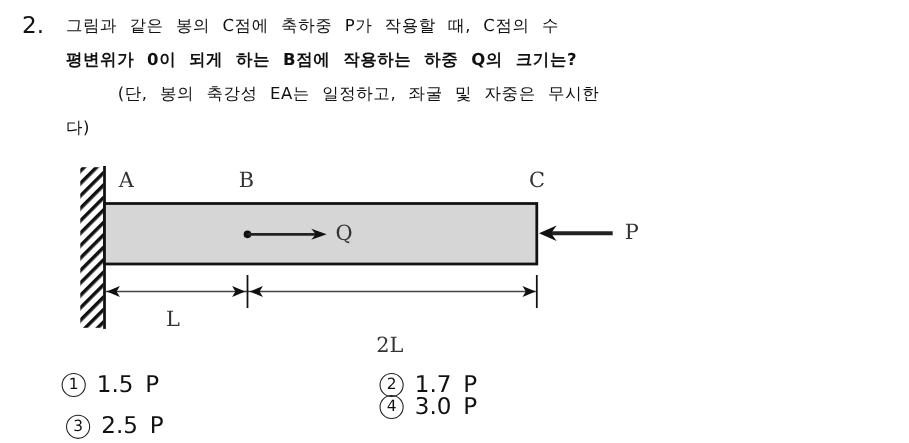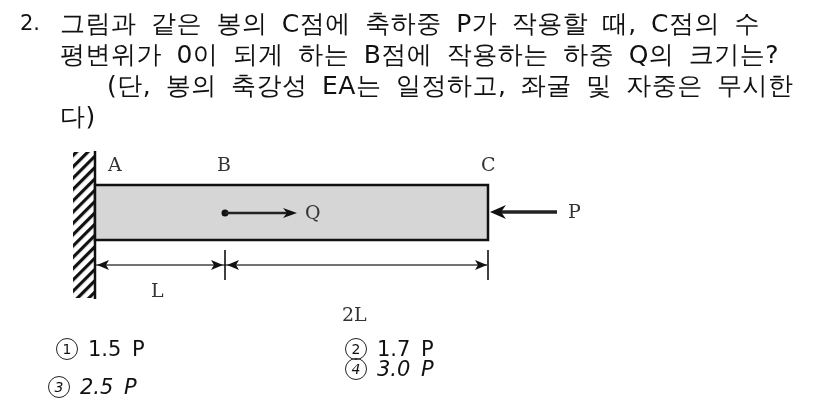--- a/index.html
+++ b/index.html
@@ -1,31 +1,31 @@
 <!DOCTYPE html>
 <html><head>
 <meta charset="utf-8">
 <style>
   html, body { margin:0; padding:0; background:#ffffff; }
   body { width:826px; height:403px; position:relative; overflow:hidden;
          font-family:"DejaVu Sans", "Liberation Sans", sans-serif; color:#111; }
-  .q-line { position:absolute; font-size:25px; line-height:27px; white-space:nowrap; letter-spacing:0.5px; word-spacing:6px; }
+  .q-line { position:absolute; font-size:15px; line-height:27px; white-space:nowrap; letter-spacing:0.5px; word-spacing:6px; }
   .q-num { position:absolute; left:20px; top:10px; font-size:21px; line-height:27px; }
   .diagram { position:absolute; left:0; top:140px; width:826px; height:170px; }
   .dlabel { position:absolute; font-family:"DejaVu Serif","Liberation Serif",serif; font-size:19px; color:#333; }
   .choice { position:absolute; font-size:21px; line-height:26px; white-space:nowrap; word-spacing:4px; }
   .circ { display:inline-block; width:20px; height:20px; border:1.3px solid #222; border-radius:50%;
           font-size:14px; line-height:20px; text-align:center; vertical-align:2px; margin-right:10px; }
 </style>
 </head>
 <body>
 
 <div class="q-num">2.</div>
 <div class="q-line" style="left:60px; top:10px;">그림과 같은 봉의 C점에 축하중 P가 작용할 때, C점의 수</div>
-<div class="q-line" style="left:60px; top:41px;">평변위가 0이 되게 하는 B점에 작용하는 하중 Q의 크기는?</div>
+<div class="q-line" style="left:60px; top:41px;font-weight:bold;">평변위가 0이 되게 하는 B점에 작용하는 하중 Q의 크기는?</div>
 <div class="q-line" style="left:60px; top:72px;margin-left:47px;">(단, 봉의 축강성 EA는 일정하고, 좌굴 및 자중은 무시한</div>
 <div class="q-line" style="left:60px; top:103px;">다)</div>
 
 <div class="diagram">
   <svg width="826" height="170" viewBox="0 140 826 170" style="position:absolute;left:0;top:0;">
     <defs>
       <pattern id="hatch" width="8" height="8" patternUnits="userSpaceOnUse" patternTransform="rotate(45)">
         <rect width="3.2" height="8" fill="#111"></rect>
       </pattern>
     </defs>
@@ -58,18 +58,18 @@
   <span class="dlabel" style="left:151px; top:139px;">L</span>
   <span class="dlabel" style="left:342px; top:139px;margin-top:24px;">2L</span>
 </div>
 
 <div class="choice" style="left:56px; top:336px;">
   <span class="circ">1</span><span>1.5 P</span>
 </div>
 <div class="choice" style="left:345px; top:336px;">
   <span class="circ">2</span><span>1.7 P</span>
 </div>
-<div class="choice" style="left:48px; top:374px;font-style:italic;">
+<div class="choice" style="left:60px; top:374px;">
   <span class="circ">3</span><span>2.5 P</span>
 </div>
-<div class="choice" style="left:345px; top:356px;font-style:italic;">
+<div class="choice" style="left:345px; top:356px;">
   <span class="circ">4</span><span>3.0 P</span>
 </div>
 
 </body></html>

